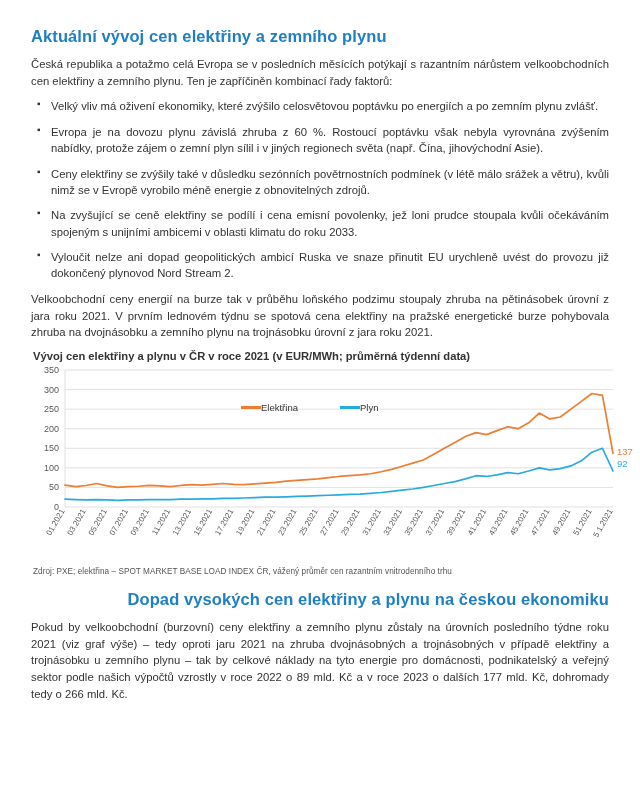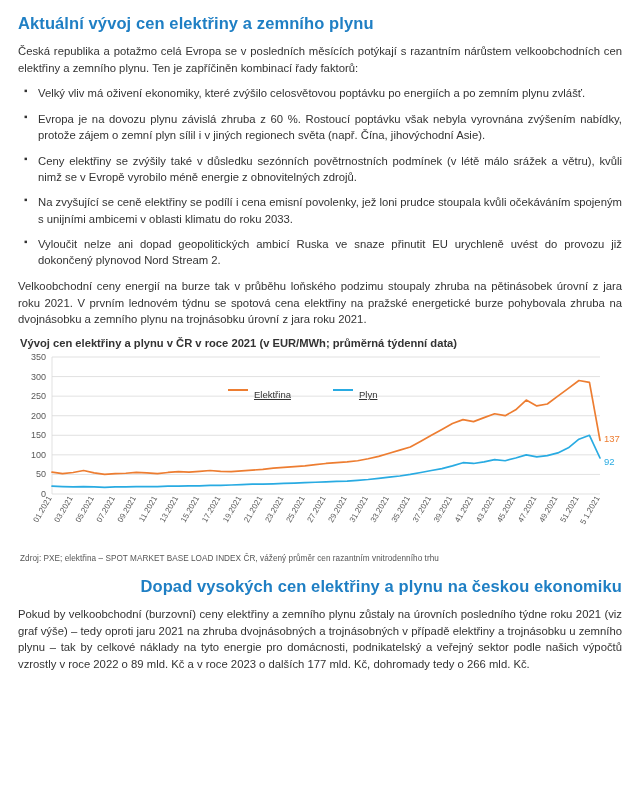--- a/index.html
+++ b/index.html
@@ -11,21 +11,21 @@
     width: 640px;
     height: 790px;
     font-family: "Liberation Sans", sans-serif;
     color: #333333;
     overflow: hidden;
   }
   .page {
     position: relative;
     width: 640px;
     height: 790px;
-    padding: 0;
+    padding: 13px;
     box-sizing: border-box;
   }
   .content {
     padding: 8px 18px 0 18px;
   }
   h1.section-title {
     font-size: 16.5px;
     font-weight: bold;
     color: #1f7fc4;
     margin: 6px 0 10px 0;
@@ -89,23 +89,22 @@
     left: 210px;
     top: 38px;
     display: flex;
     gap: 42px;
     align-items: center;
     font-size: 9.5px;
     color: #333333;
   }
   .legend-item {
     display: flex;
-    align-items: flex-start;
-    gap: 6px;
-    text-decoration: underline;
+    align-items: center;
+    gap: 0;
   }
   .legend-swatch {
     display: inline-block;
     width: 20px;
     height: 2.5px;
   }
   .sw-elektrina { background: #ED7D31; }
   .sw-plyn { background: #29ABE2; }
   .endlabel {
     position: absolute;
@@ -194,21 +193,21 @@
           <div class="legend-item">
             <span class="legend-swatch sw-elektrina"></span>
             <span>Elektřina</span>
           </div>
           <div class="legend-item">
             <span class="legend-swatch sw-plyn"></span>
             <span>Plyn</span>
           </div>
         </div>
         <div class="endlabel orange" id="endlabel-elektrina" style="left: 586px; top: 82.3743px;">137</div>
-        <div class="endlabel blue" id="endlabel-plyn" style="left: 586px; top: 105px;">92</div>
+        <div class="endlabel blue" id="endlabel-plyn" style="left: 586px; top: 94px;">92</div>
       </div>
       <div class="source-note">Zdroj: PXE; elektřina – SPOT MARKET BASE LOAD INDEX ČR, vážený průměr cen razantním vnitrodenního trhu</div>
     </div>
 
     <h1 class="section-title second">Dopad vysokých cen elektřiny a plynu na českou ekonomiku</h1>
 
     <p class="para">Pokud by velkoobchodní (burzovní) ceny elektřiny a zemního plynu zůstaly na úrovních posledního týdne roku 2021 (viz graf výše) – tedy oproti jaru 2021 na zhruba dvojnásobných a trojnásobných v případě elektřiny a trojnásobku u zemního plynu – tak by celkové náklady na tyto energie pro domácnosti, podnikatelský a veřejný sektor podle našich výpočtů vzrostly v roce 2022 o 89 mld. Kč a v roce 2023 o dalších 177 mld. Kč, dohromady tedy o 266 mld. Kč.</p>
 
   </div>
 </div>

